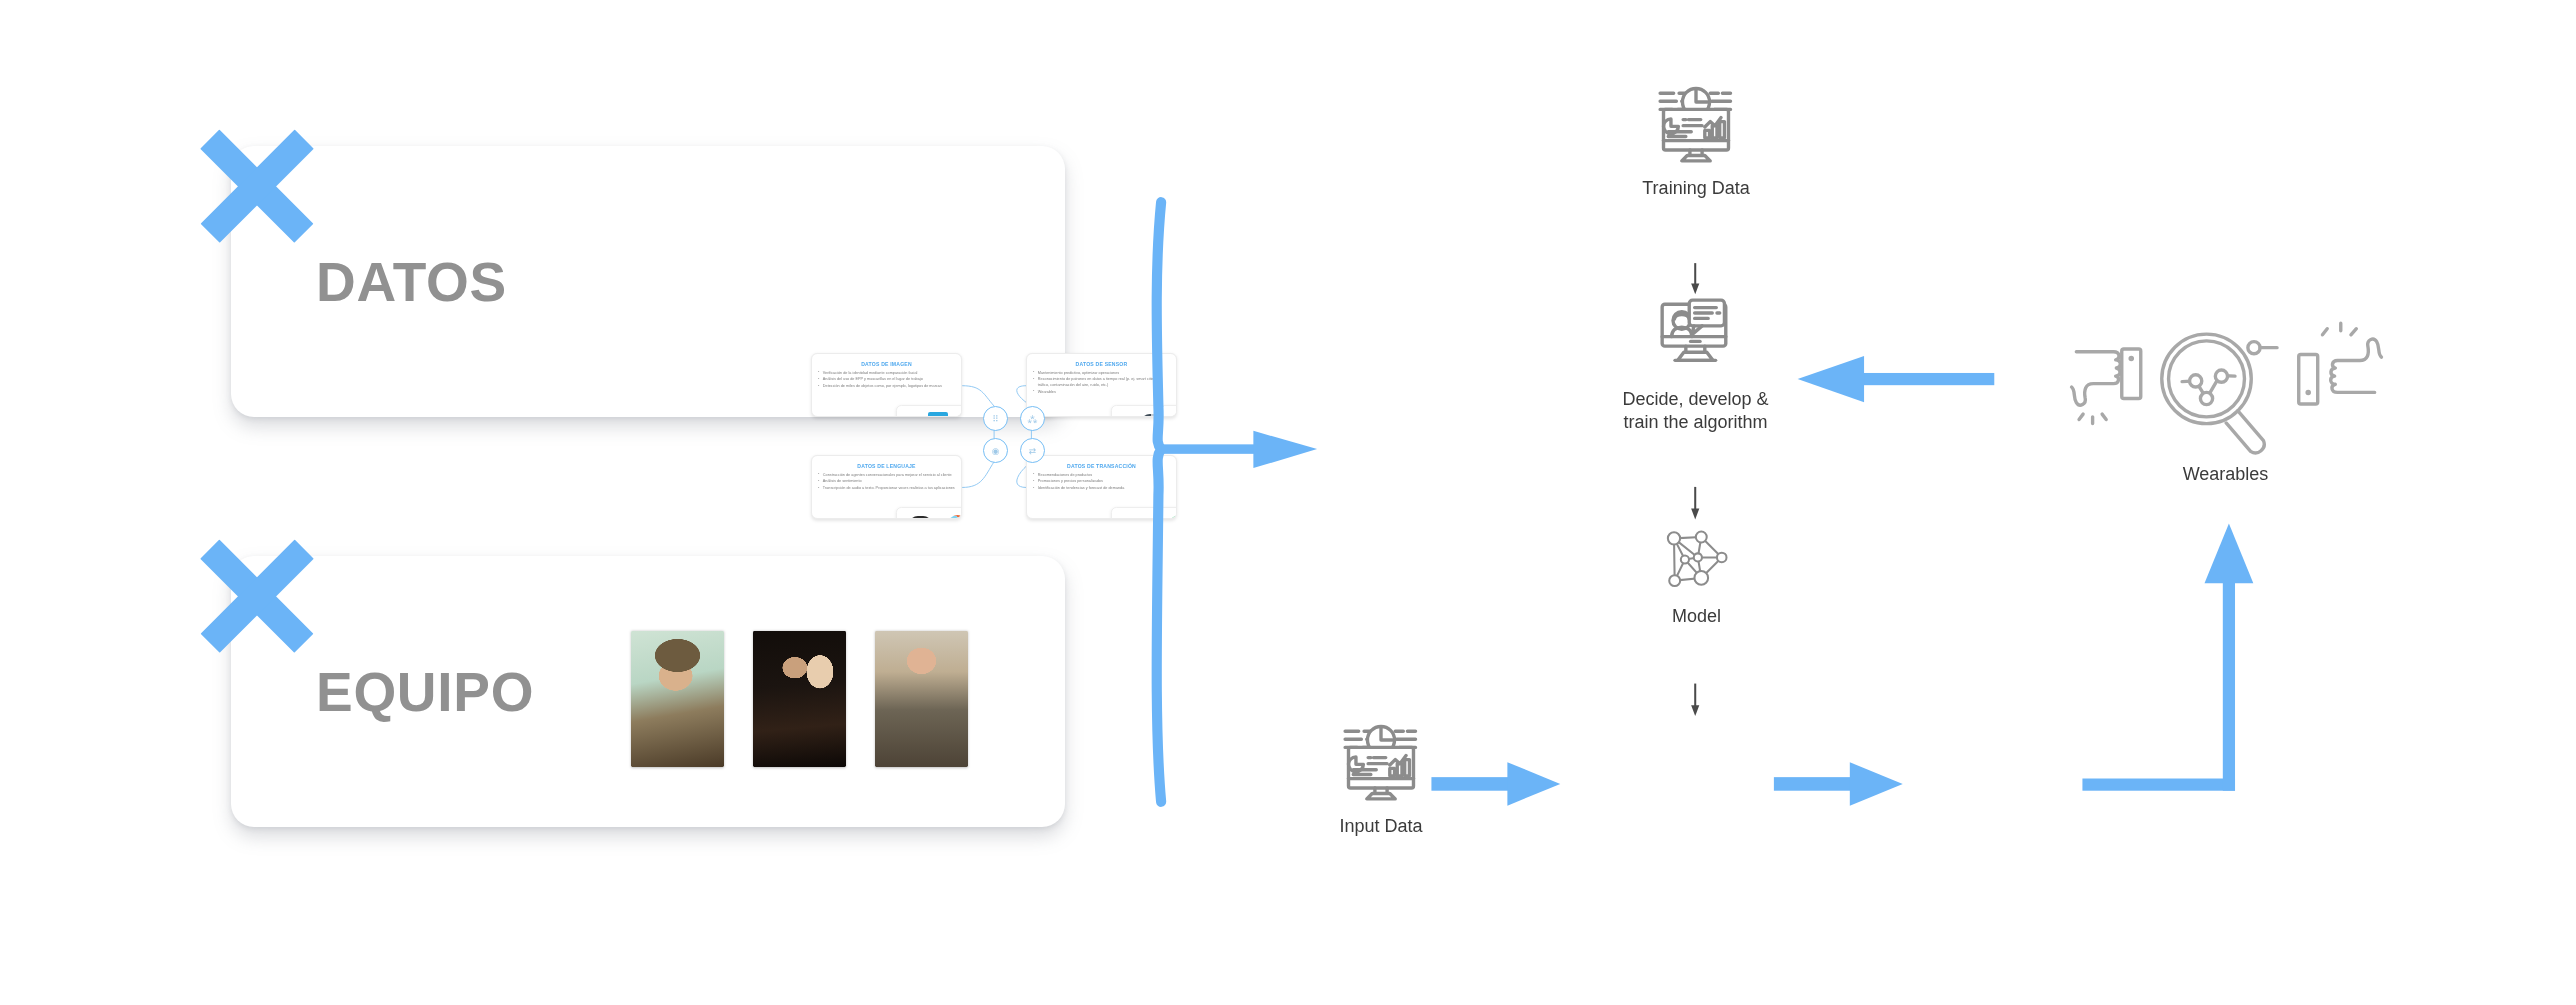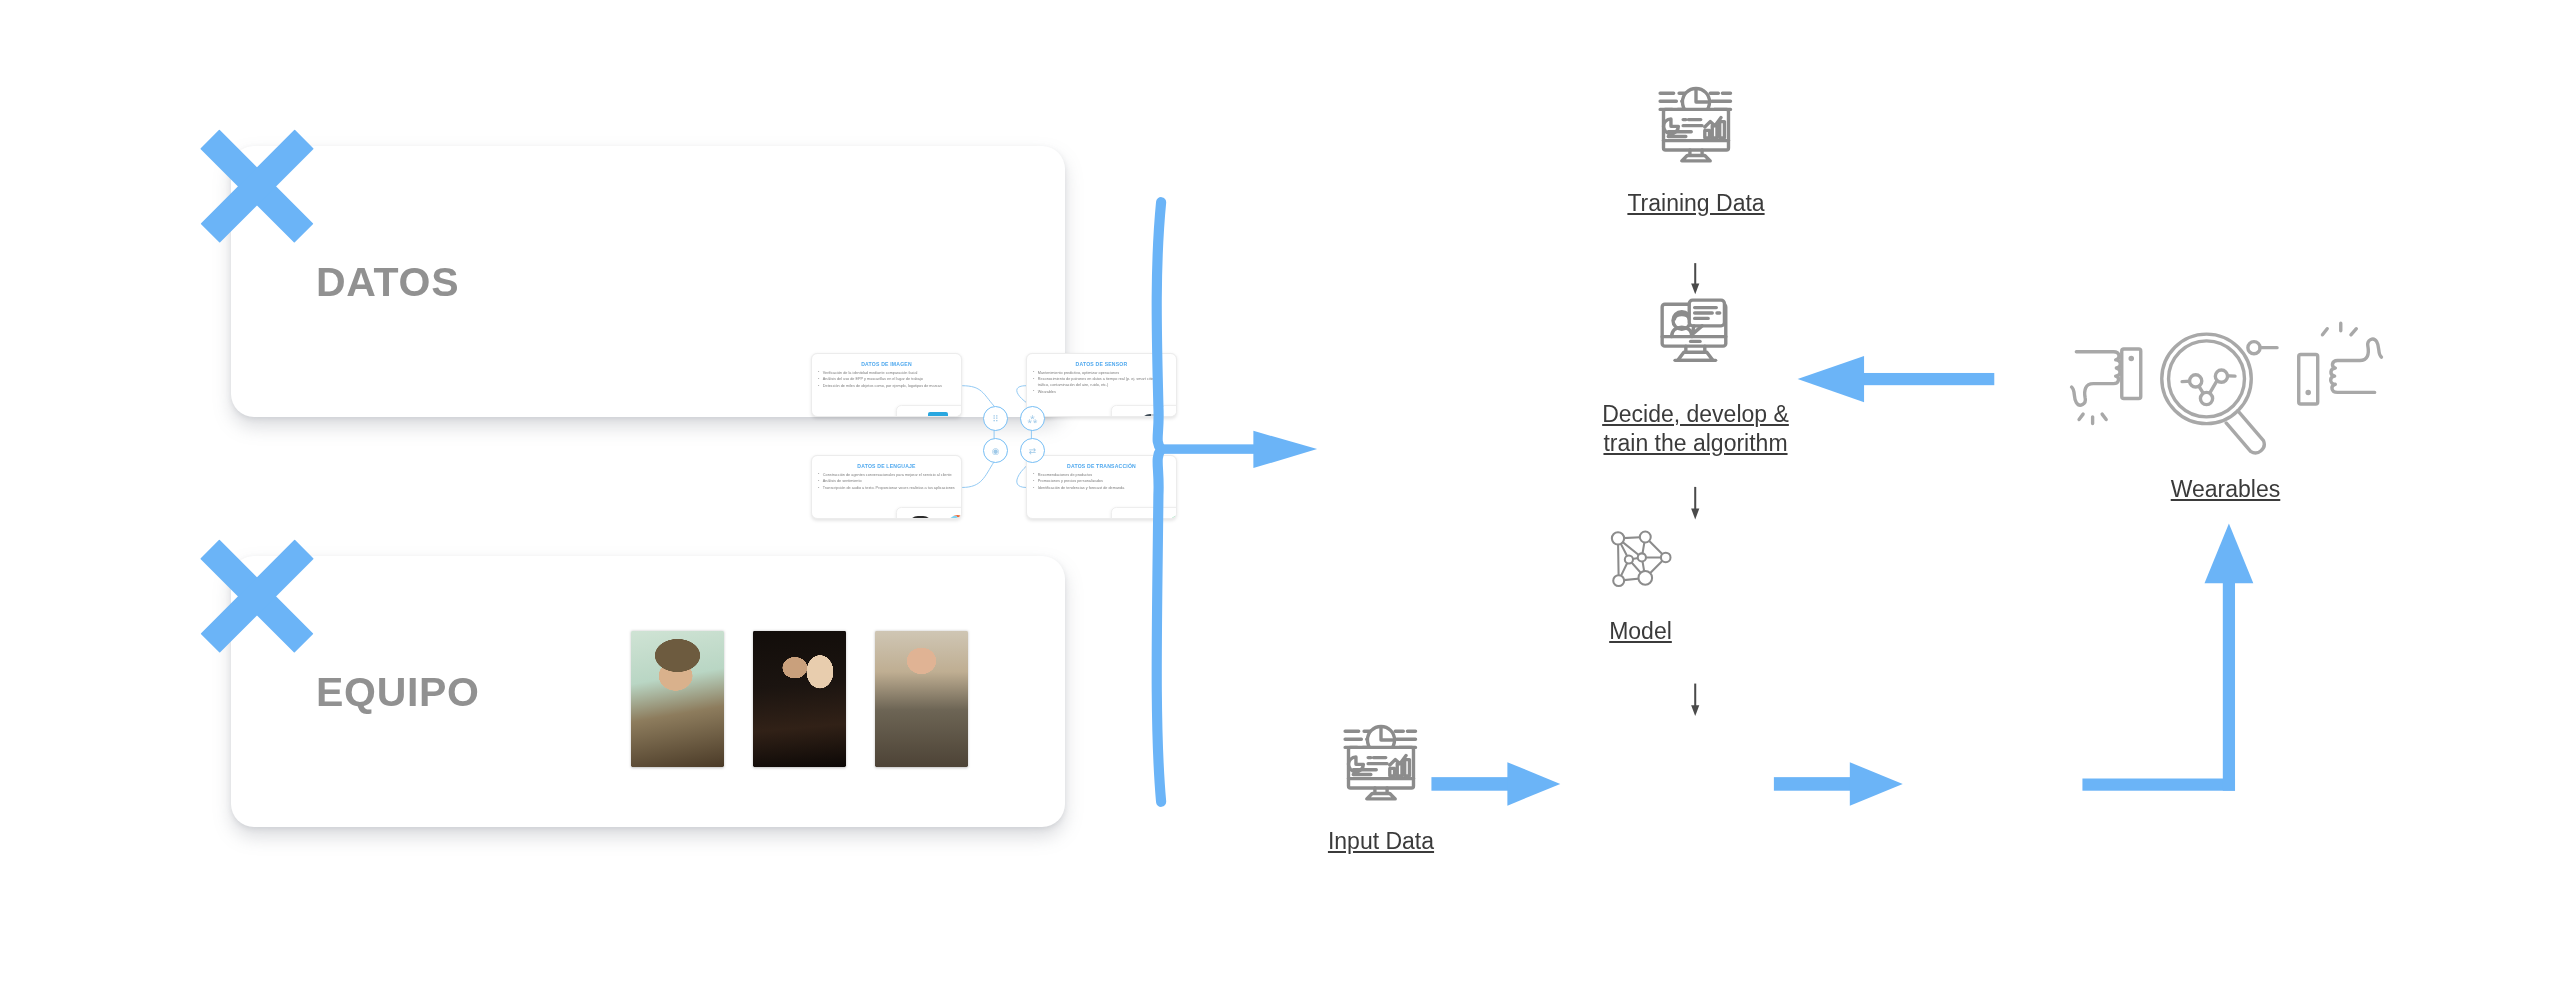--- a/index.html
+++ b/index.html
@@ -13,21 +13,21 @@
   
   .bigcard{
     position:absolute;background:#ffffff;border-radius:23px;
     box-shadow:0 9.5px 17.6px rgba(120,125,135,.26), 0 2px 5.4px rgba(120,125,135,.16);
   }
   #card-datos{left:231px;top:146px;width:834px;height:271px;}
   #card-equipo{left:231px;top:556px;width:834px;height:271px;}
 
   .bigcard .title{
     position:absolute;left:85px;top:50%;transform:translateY(-50%);
-    font-size:41px;font-weight:700;letter-spacing:0.7px;color:#919191;
+    font-size:55px;font-weight:700;letter-spacing:0.7px;color:#919191;
     white-space:nowrap;
   }
 
   
   .xmark{position:absolute;width:119px;height:119px;}
   #x-datos{left:197px;top:126px;}
   #x-equipo{left:197px;top:536px;}
   .xmark:before,.xmark:after{
     content:"";position:absolute;left:50%;top:50%;
     width:133px;height:26.5px;background:#6BB4F7;border-radius:0.7px;
@@ -101,26 +101,26 @@
       radial-gradient(ellipse 26% 16% at 50% 22%, #e0b394 0 60%, transparent 61%),
       linear-gradient(180deg,#cfc6b4 0%,#bfae92 30%,#6d6555 58%,#4d4336 100%);}
 
   
   #bracket{position:absolute;left:1119px;top:190px;width:285px;height:624px;overflow:visible;}
 
   
   .node{position:absolute;text-align:center;}
   .node .glyph{display:block;margin:0 auto;}
   .node .caption{
-    margin-top:20px;color:#3b3b3b;font-size:23px;line-height:1.28;
-    white-space:pre-line;font-family:"Liberation Sans",sans-serif;text-decoration:underline;
+    margin-top:8px;color:#3b3b3b;font-size:18px;line-height:1.28;
+    white-space:pre-line;font-family:"Liberation Sans",sans-serif;
   }
   #n-training{left:1567px;top:81px;width:258px;}
   #n-decide{left:1560px;top:292px;width:271px;}
-  #n-model{left:1525px;top:522px;width:231px;}
+  #n-model{left:1581px;top:522px;width:231px;}
   #n-input{left:1269px;top:719px;width:224px;}
   #n-mlalgo{left:1560px;top:719px;width:271px;}
   #n-prediction{left:1913px;top:719px;width:217px;}
   #n-evaluate{left:2056px;top:319px;width:339px;}
 
   #pipe-arrows{position:absolute;left:0;top:0;width:2576px;height:1005px;overflow:visible;pointer-events:none;}
   .icon-gray{stroke:#8c8c8c;fill:none;stroke-width:5;stroke-linecap:round;stroke-linejoin:round;}
 </style>
 </head>
 <body>

